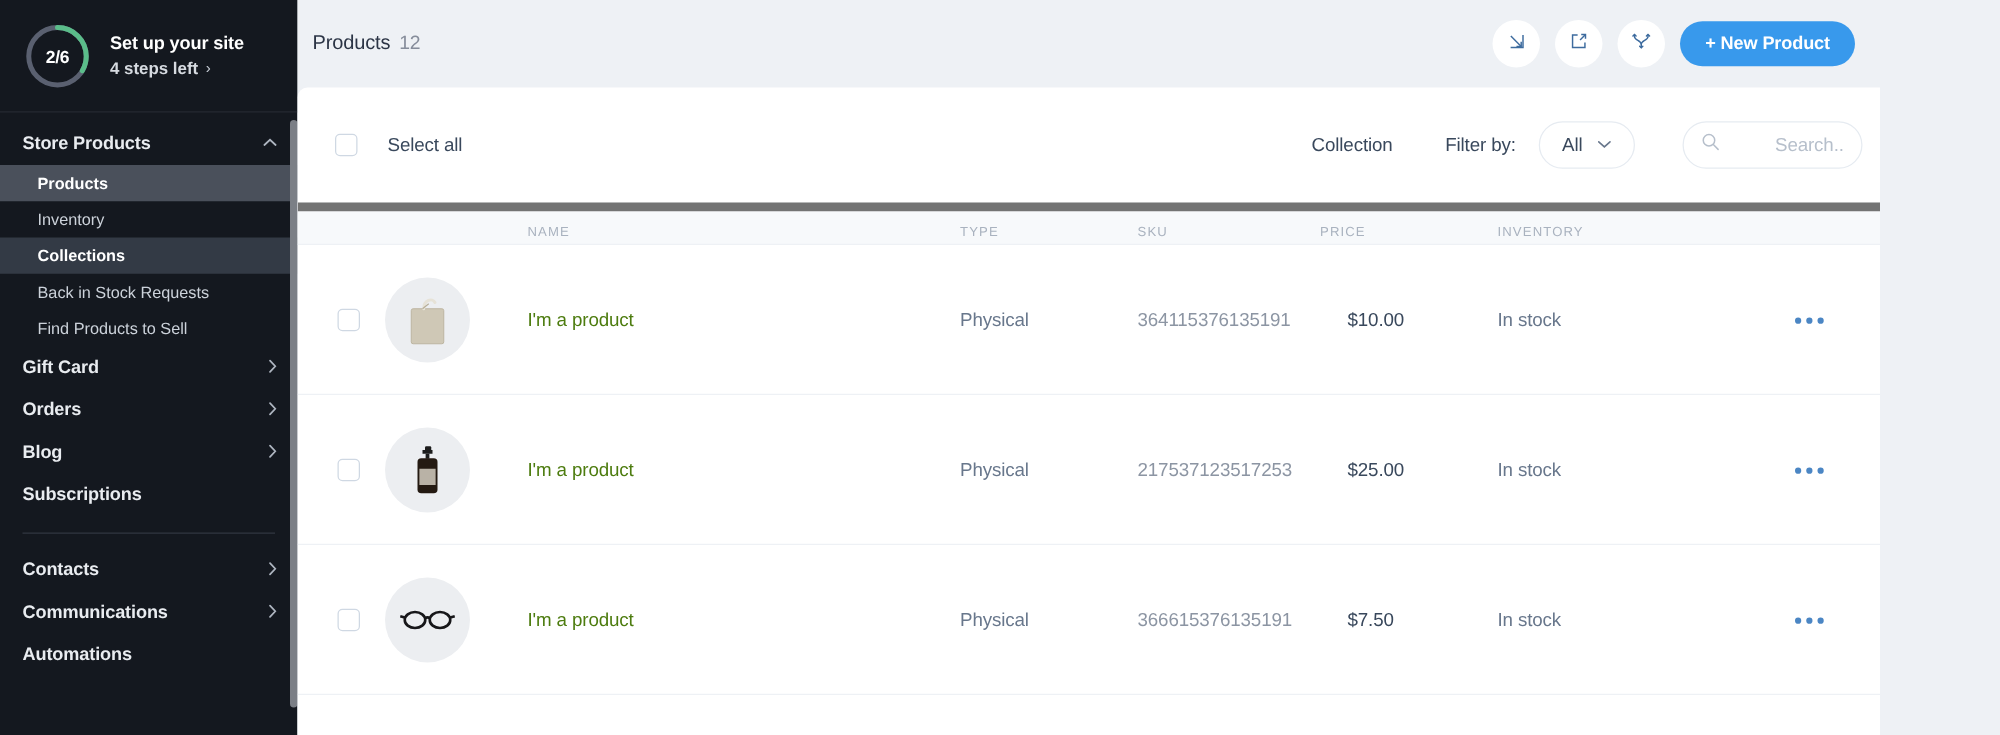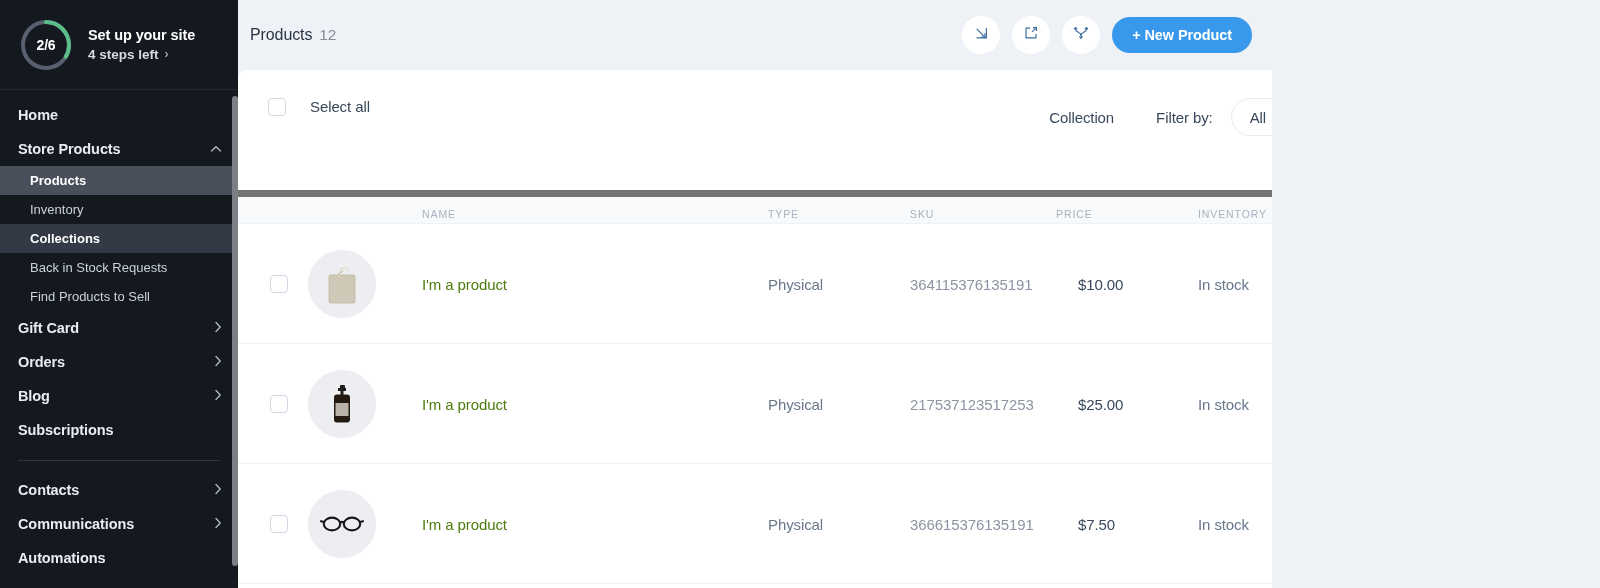--- a/index.html
+++ b/index.html
@@ -3,21 +3,21 @@
 <meta charset="utf-8">
 <style>
   * { box-sizing: border-box; margin: 0; padding: 0; }
   html, body {
     width: 1600px; height: 588px;
     overflow: hidden;
     background: #eef1f5;
     font-family: "Liberation Sans", sans-serif;
     -webkit-font-smoothing: antialiased;
   }
-  .app { position: relative; width: 1272px; height: 588px; display: flex; }
+  .app { position: relative; width: 1504px; height: 588px; display: flex; }
 
   
   .sidebar {
     width: 238px; height: 588px;
     background: #14181f;
     position: relative;
     flex: 0 0 238px;
     overflow: hidden;
   }
   .setup-card {
@@ -141,24 +141,23 @@
     position: absolute;
     left: 0px; top: 70px;
     width: 1280px;
     height: 518px;
     background: #ffffff;
     border-radius: 8px 8px 0 0;
     overflow: hidden;
   }
   .filter-row {
     height: 92px;
-    display: flex; align-items: flex-start;
+    display: flex; align-items: center;
     padding: 0 28px 0 30px;
     position: relative;
-    margin-top: 28px;
   }
   .chk {
     width: 18px; height: 18px;
     border: 1px solid #cfd8e3;
     border-radius: 4px;
     background: #ffffff;
     cursor: pointer;
     flex: 0 0 18px;
   }
   .select-all-label {
@@ -282,23 +281,20 @@
         <div class="setup-title">Set up your site</div>
         <div class="setup-sub">
           <span>4 steps left</span>
           <span class="chev">›</span>
         </div>
       </div>
     </div>
 
     <div class="nav" id="nav">
         <div class="nav-item">
-          <span>Home</span>
-        </div>
-        <div class="nav-item">
           <span>Store Products</span>
           <span class="caret"><svg width="12" height="8" viewBox="0 0 12 8" fill="none" stroke="#aeb5c0" stroke-width="1.4" stroke-linecap="round">
               <path d="M1.5 6 L6 1.8 L10.5 6"></path>
             </svg></span>
         </div>
         <div class="nav-sub active">
           <span>Products</span>
         </div>
         <div class="nav-sub">
           <span>Inventory</span>

